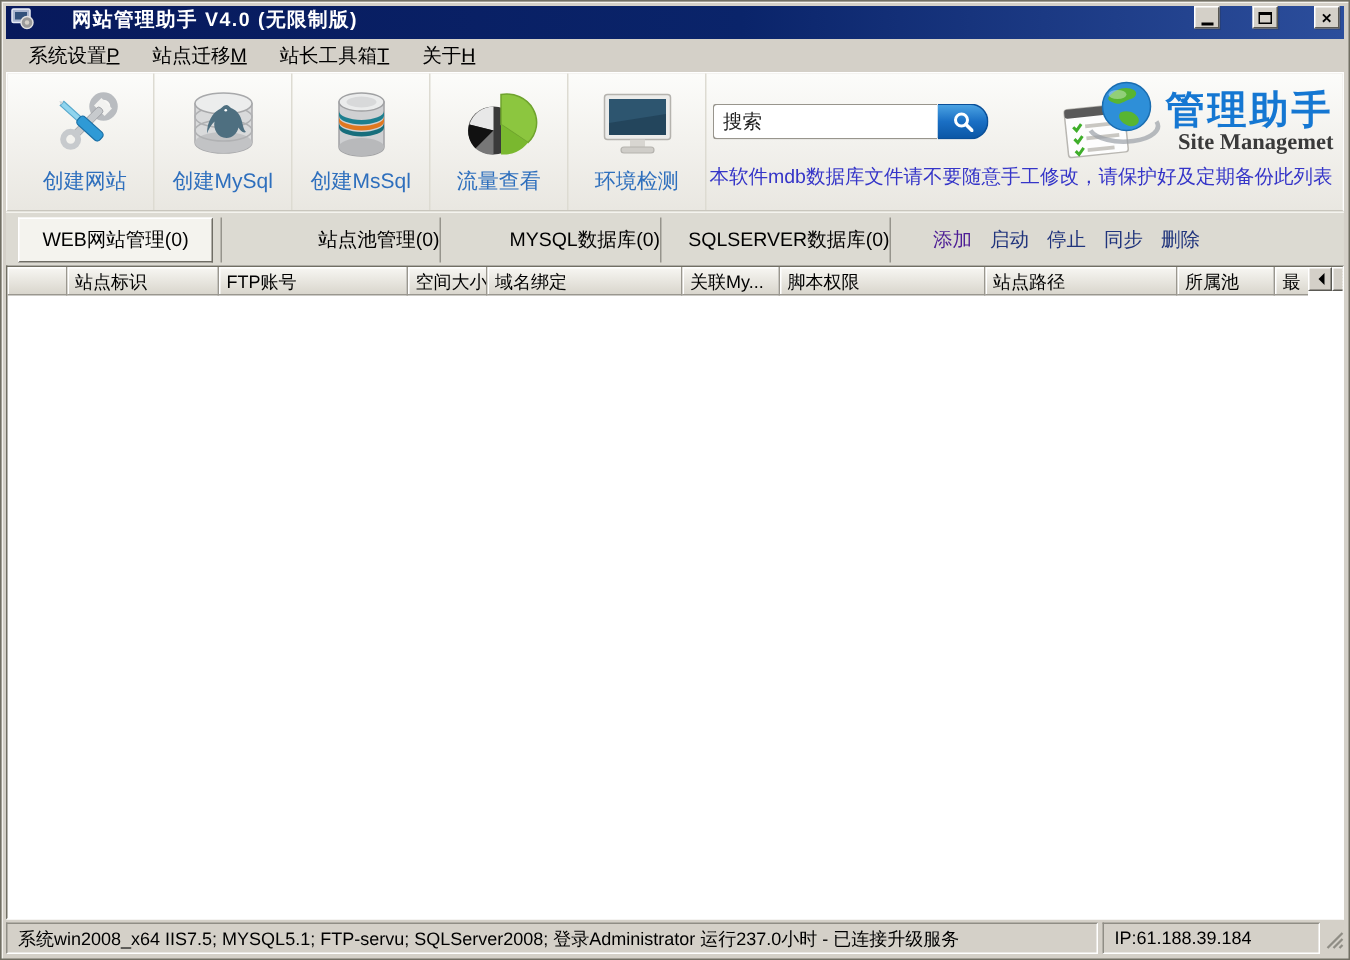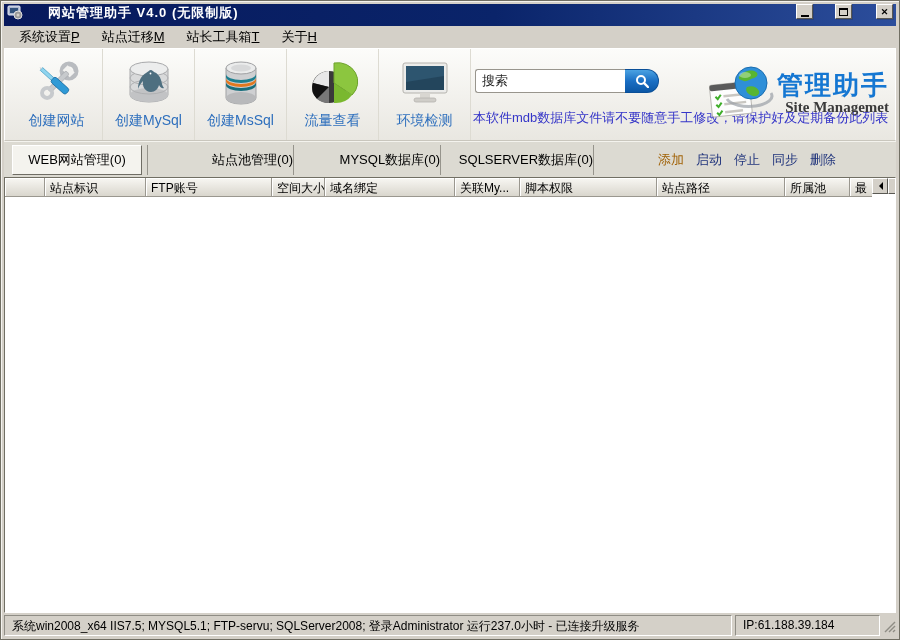--- a/index.html
+++ b/index.html
@@ -35,37 +35,37 @@
   .search-zone { position:absolute; left:470px; top:20px; display:flex; align-items:center; }
   .search-input { width:150px; height:24px; border:1px solid #98958d; border-right:none;
                   border-radius:3px 0 0 3px; padding:4px 6px; font-size:13px; color:#222; outline:none;
                   font-family:Liberation Sans, sans-serif; }
   .search-btn { width:34px; height:24px; border:1px solid #0a4f98; border-left:none; border-radius:0 12px 12px 0;
                 background:linear-gradient(#4aa2e2,#1a6fc4 50%,#0b57a6); display:flex; align-items:center;
                 justify-content:center; cursor:pointer; }
 
   .notice { position:absolute; left:468px; top:60px; color:#3535c8; font-size:13px; white-space:nowrap; }
 
-  .logo { position:absolute; right:6px; top:16px; display:flex; align-items:center; }
+  .logo { position:absolute; right:6px; top:4px; display:flex; align-items:center; }
   .logo-text { margin-left:2px; }
   .logo-cn { color:#1577d2; font-size:26px; font-weight:bold; letter-spacing:2px; line-height:28px; white-space:nowrap; }
   .logo-en { color:#3a3a3a; font-size:15px; font-weight:bold; text-align:right; line-height:16px;font-family:Liberation Serif, serif; }
 
   
   .tabstrip { height:36px; flex:none; background:#dcdad2; display:flex; align-items:center; position:relative;
               border-top:1px solid #f4f3ee; }
   .tab { font-size:13px; color:#000; text-align:center; cursor:default; }
   .tab.active { background:#f4f3ee; border:1px solid; border-color:#fff #6f6d65 #6f6d65 #fff;
                 padding:5px 0; width:130px; margin-left:8px; }
   .tab.plain { padding:6px 0; border-right:1px solid #96948c;text-align:right; }
   .tab.plain.first { border-left:1px solid #96948c; margin-left:5px; }
   .t2{width:147px;} .t3{width:147px;} .t4{width:153px;}
   .actions { position:absolute; left:618px; top:0; height:100%; display:flex; align-items:center; gap:12px; }
   .action { font-size:13px; color:#20347c; cursor:pointer; white-space:nowrap; }
-  .action.accent { color:#a16207;margin-left:36px; }
+  .action.accent { color:#4c1d95; }
 
   
   .table-wrap { flex:1; border:1px solid; border-color:#716f64 #fff #fff #716f64; background:#fff;
                 display:flex; flex-direction:row; overflow:hidden; position:relative; }
   .table-header { display:flex; height:19px; flex:none; }
   .th { background:linear-gradient(#f8f7f3,#d9d6cd); border-right:1px solid #9a978f; border-bottom:1px solid #9a978f;
         box-shadow:inset 1px 1px 0 #fff; font-size:12px; padding:2px 5px; white-space:nowrap; overflow:hidden;
         color:#000; cursor:default; flex:none; }
   .table-body { flex:1; overflow:hidden; position:relative; background:#fff; }
   .trow { height:27px; display:flex; border-bottom:1px solid #e7e5dc; }

